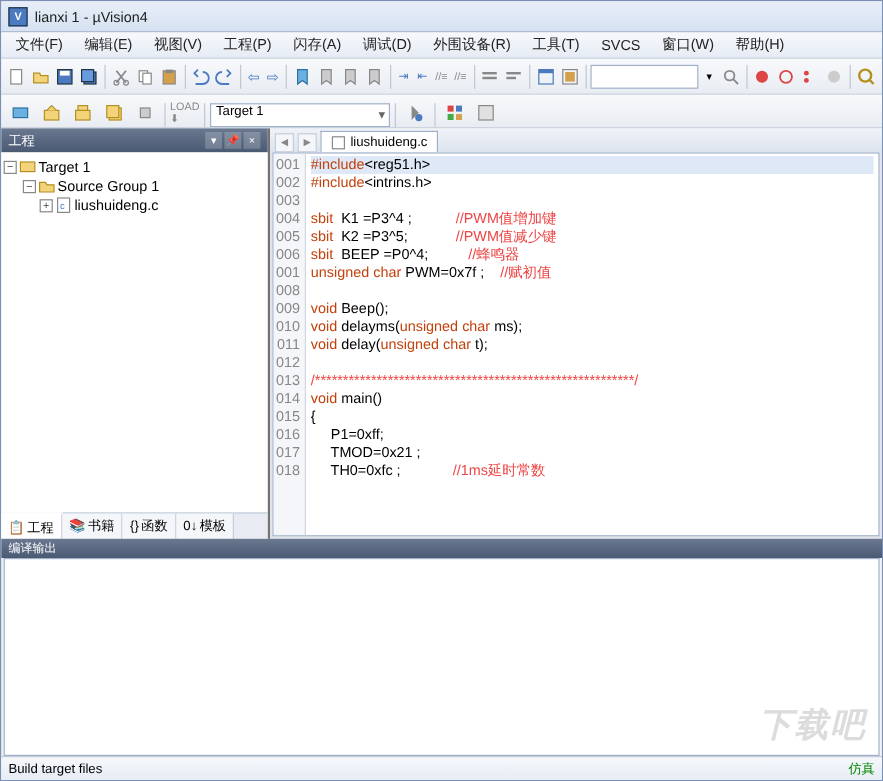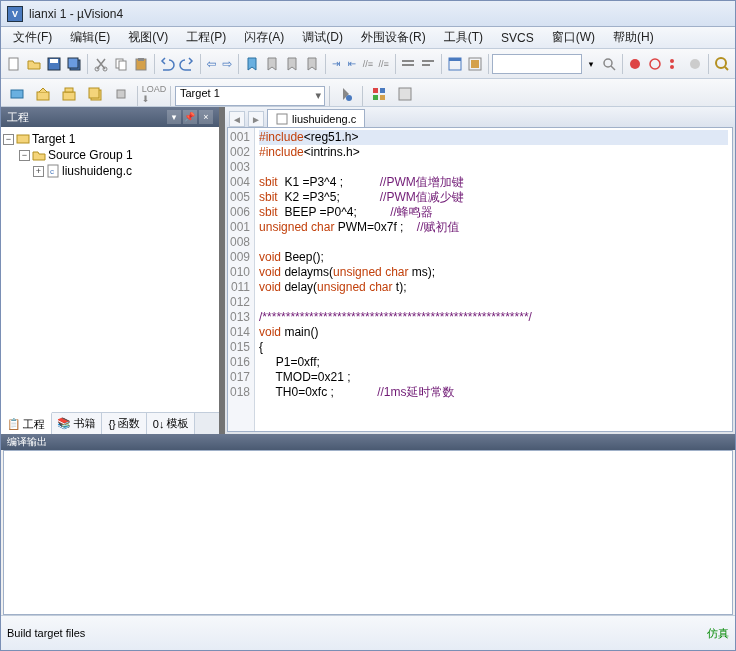--- a/index.html
+++ b/index.html
@@ -10,21 +10,21 @@
 .menubar{height:22px;background:linear-gradient(#f6f8fb,#e6ecf5);border-bottom:1px solid #c2cddb;display:flex;align-items:center;padding:0 4px;gap:2px}
 .menu-item{padding:2px 8px;color:#222;cursor:default}
 .toolbar{height:30px;background:linear-gradient(#f8f9fb,#e8ecf2);border-bottom:1px solid #c2cddb;display:flex;align-items:center;padding:0 4px;gap:2px}
 .tb-btn{width:24px;height:24px;display:flex;align-items:center;justify-content:center;border:1px solid transparent;cursor:default}
 .tb-sep{width:1px;height:20px;background:#c0c8d2;margin:0 2px}
 .tb-combo{height:20px;border:1px solid #a0b0c8;background:#fff;font-size:11px;padding:0 4px;min-width:90px}
 .toolbar2{height:28px;background:linear-gradient(#f8f9fb,#e8ecf2);border-bottom:1px solid #c2cddb;display:flex;align-items:flex-end;padding:0 4px;gap:2px}
 .target-combo{height:20px;border:1px solid #a0b0c8;background:#fff;font-size:11px;padding:0 18px 0 4px;min-width:150px;position:relative}
 .target-combo::after{content:"▾";position:absolute;right:3px;top:2px;color:#666}
 .mid{flex:1;display:flex;min-height:0}
-.project-panel{width:224px;display:flex;flex-direction:column;border-right:6px solid #737373}
+.project-panel{width:224px;display:flex;flex-direction:column;border-right:2px solid #737373}
 .panel-header{height:20px;background:linear-gradient(#6a7890,#4a5a72);color:#fff;font-size:11px;padding:2px 6px;display:flex;align-items:center;justify-content:space-between}
 .panel-hbtns{display:flex;gap:2px}
 .panel-hb{width:14px;height:14px;background:rgba(255,255,255,.2);display:flex;align-items:center;justify-content:center;font-size:9px;color:#fff}
 .tree{flex:1;background:#fff;padding:4px 2px;font-size:12px;overflow:auto}
 .tree-row{display:flex;align-items:center;gap:2px;padding:1px 0;white-space:nowrap}
 .tree-exp{width:11px;height:11px;border:1px solid #888;background:#fff;display:flex;align-items:center;justify-content:center;font-size:9px;line-height:1;color:#444;cursor:default}
 .tree-ind{display:inline-block}
 .tree-ico{width:14px;height:14px;display:inline-flex;align-items:center;justify-content:center}
 .panel-tabs{height:22px;background:#e8ecf2;border-top:1px solid #c2cddb;display:flex}
 .ptab{padding:3px 6px;font-size:11px;border-right:1px solid #c2cddb;display:flex;align-items:center;gap:2px;background:#f4f6fa}
@@ -32,26 +32,26 @@
 .editor-area{flex:1;display:flex;flex-direction:column;min-width:0;background:#e0e4ea}
 .editor-tabbar{height:20px;background:linear-gradient(#f0f3f8,#dce3ee);display:flex;align-items:flex-end;padding:0 4px}
 .hist-btn{width:16px;height:16px;display:flex;align-items:center;justify-content:center;font-size:10px;color:#888;border:1px solid #c2cddb;background:#f4f6fa;margin-right:3px}
 .etab{height:18px;background:#fff;border:1px solid #a0b0c8;border-bottom:none;padding:1px 8px;font-size:11px;display:flex;align-items:center;gap:4px}
 .editor{flex:1;background:#fff;border:1px solid #a0b0c8;margin:0 2px 2px 2px;display:flex;font-family:"Courier New",monospace;font-size:12px;overflow:hidden}
 .gutter{background:#f4f6fa;border-right:1px solid #d0d8e2;text-align:right;color:#888;padding:2px 4px 16px 2px;line-height:15px}
 .gutter div{height:15px}
 .code{flex:1;padding:2px 4px;line-height:15px;white-space:pre;overflow:auto}
 .code-line{height:15px;display:block}
 .k{color:#c2410c;font-weight:normal}
-.cm{color:#701a75}
+.cm{color:#ef4444}
 .hl{background:#dfe8f6}
 .output-header{height:16px;background:linear-gradient(#6a7890,#4a5a72);color:#fff;font-size:10px;padding:1px 6px}
 .output{height:165px;background:#fff;border:1px solid #a0b0c8;margin:0 2px;padding:4px;position:relative}
 .output-box{border:2px solid #d00;padding:4px 6px;font-family:"Courier New",monospace;font-size:12px;line-height:15px;display:inline-block}
-.statusbar{height:35px;background:linear-gradient(#f6f8fb,#e6ecf5);border-top:1px solid #c2cddb;display:flex;align-items:center;padding:0 6px;font-size:11px;justify-content:space-between}
+.statusbar{height:20px;background:linear-gradient(#f6f8fb,#e6ecf5);border-top:1px solid #c2cddb;display:flex;align-items:center;padding:0 6px;font-size:11px;justify-content:space-between}
 .status-r{color:#008800}
 .watermark{position:absolute;right:10px;bottom:6px;font-size:28px;color:#dcdcdc;font-weight:bold;font-style:italic;letter-spacing:2px}
 svg{display:block}
 </style>
 </head>
 <body>
 
 <div class="titlebar">
   <div class="title-icon">V</div>
   <div class="title-text">lianxi 1 - µVision4</div>
@@ -391,18 +391,19 @@
           <div>017</div>
           <div>018</div>
         </div>
       <div class="code" id="code"><span class="code-line hl"><span class="k">#include</span>&lt;reg51.h&gt;</span><span class="code-line"><span class="k">#include</span>&lt;intrins.h&gt;</span><span class="code-line">&nbsp;</span><span class="code-line"><span class="k">sbit</span>  K1 =P3^4 ;           <span class="cm">//PWM值增加键</span></span><span class="code-line"><span class="k">sbit</span>  K2 =P3^5;            <span class="cm">//PWM值减少键</span></span><span class="code-line"><span class="k">sbit</span>  BEEP =P0^4;          <span class="cm">//蜂鸣器</span></span><span class="code-line"><span class="k">unsigned</span> <span class="k">char</span> PWM=0x7f ;    <span class="cm">//赋初值</span></span><span class="code-line">&nbsp;</span><span class="code-line"><span class="k">void</span> Beep();</span><span class="code-line"><span class="k">void</span> delayms(<span class="k">unsigned</span> <span class="k">char</span> ms);</span><span class="code-line"><span class="k">void</span> delay(<span class="k">unsigned</span> <span class="k">char</span> t);</span><span class="code-line">&nbsp;</span><span class="code-line"><span class="cm">/*********************************************************/</span></span><span class="code-line"><span class="k">void</span> main()</span><span class="code-line">{</span><span class="code-line">     P1=0xff;</span><span class="code-line">     TMOD=0x21 ;</span><span class="code-line">     TH0=0xfc ;             <span class="cm">//1ms延时常数</span></span></div>
     </div>
   </div>
 </div>
 
 <div class="output-header">编译输出</div>
 <div class="output">
+  <div class="watermark">下载吧</div>
 </div>
 
 <div class="statusbar">
   <span>Build target files</span>
   <span class="status-r">仿真</span>
 </div>
 
 </body></html>

